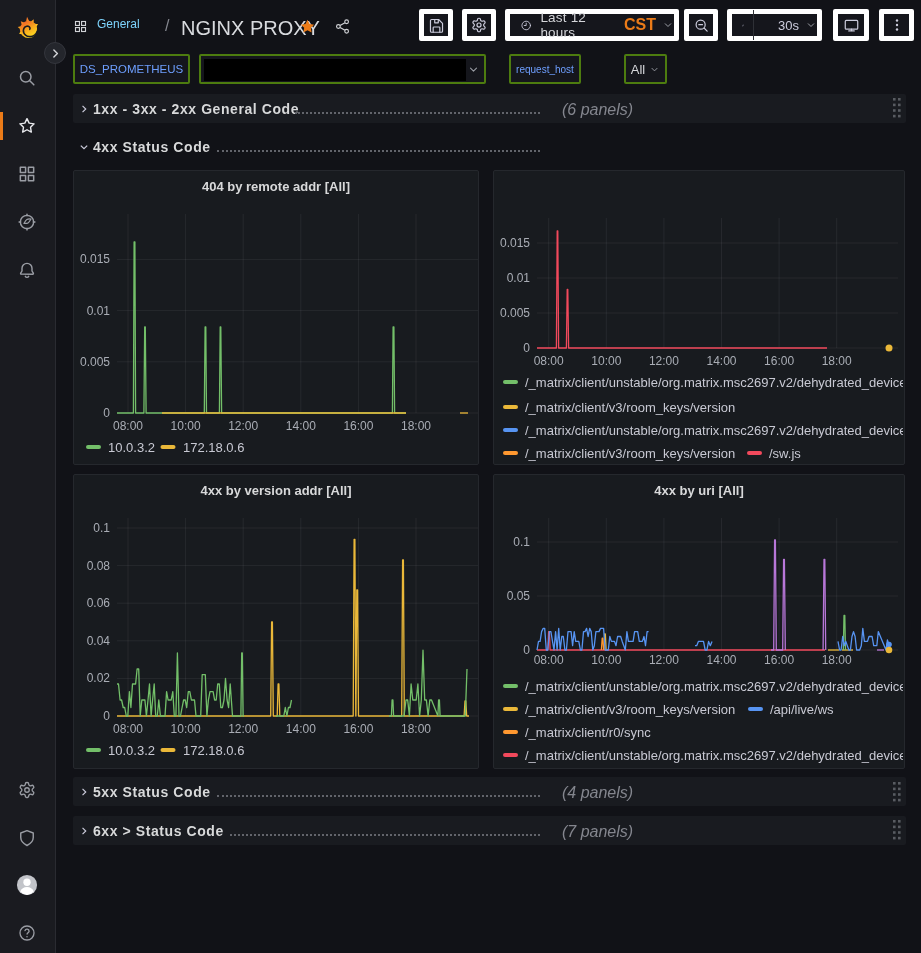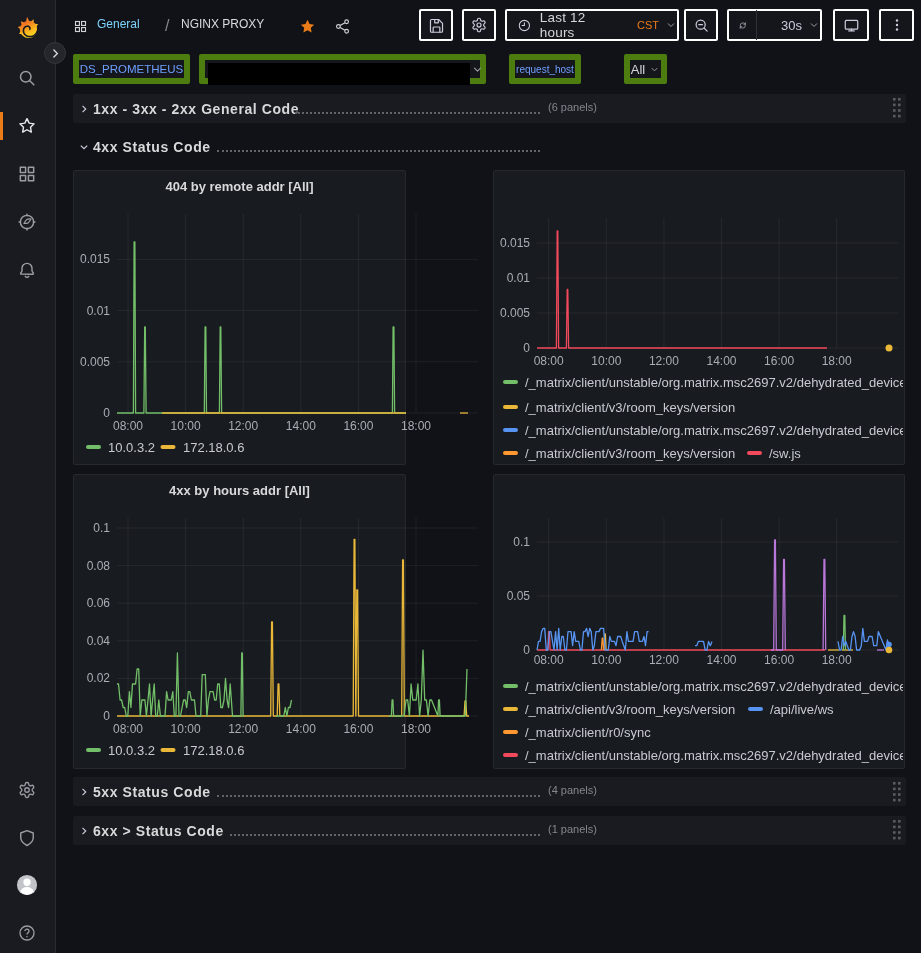--- a/index.html
+++ b/index.html
@@ -1,32 +1,32 @@
 <!DOCTYPE html>
 <html><head><meta charset="utf-8"><style>
 * { margin:0; padding:0; box-sizing:border-box; }
 body { width:921px; height:953px; background:#111217; overflow:hidden;
   font-family:"Liberation Sans",sans-serif; position:relative; }
 .abs { position:absolute; }
 svg { display:block; }
-.btn { position:absolute; height:32px; border:2px solid #ffffff; background:#15161c;
+.btn { position:absolute; height:32px; border:5px solid #ffffff; background:#15161c;
   border-radius:2px; display:flex; align-items:center; justify-content:center; color:#ccccdc; }
-.vbox { position:absolute; height:30px; border:6px solid #4d7c0f; background:#15161c;
+.vbox { position:absolute; height:30px; border:2px solid #4d7c0f; background:#15161c;
   border-radius:2px; display:flex; align-items:center; }
-.panel { position:absolute; width:333px; height:295px; background:#181b1f;
+.panel { position:absolute; width:406px; height:295px; background:#181b1f;
   border:1px solid #25282d; border-radius:2px; }
 .panel > svg { margin:-1px 0 0 -1px; }
 .ptitle { position:absolute; top:8px; left:0; right:0; text-align:center;
   font-size:13px; font-weight:bold; color:#d8d9da; }
 .rowband { position:absolute; left:73px; width:833px; height:29px; background:#191b20; border-radius:2px; }
 .rowline { position:absolute; left:73px; width:833px; height:29px; }
 .rowtitle { display:flex; align-items:center; height:29px; }
 .rowtitle .t { font-size:14px; font-weight:bold; letter-spacing:0.58px; color:#d8d9da; margin-left:3px; white-space:pre; }
 .leader { position:absolute; top:8px; height:12px; border-bottom:2px dotted #62646b; }
-.pcount { position:absolute; left:475px; top:7px; font-size:11px; color:#84868e; white-space:pre; }
+.pcount { position:absolute; left:489px; top:7px; font-size:16px; font-style:italic; color:#84868e; white-space:pre; }
 .chev { width:13px; height:13px; color:#ccccdc; margin-left:4px; flex:none; }
 </style></head><body>
 
 <div class="abs" style="left:0;top:0;width:56px;height:953px;background:#1a1b20;border-right:1px solid #2a2b31"></div>
 <div class="abs" style="left:17px;top:16px">
     <svg width="23" height="26" viewBox="0 0 24 27">
 <defs>
         <linearGradient id="glg" x1="0.2" y1="0" x2="0.75" y2="1">
           <stop offset="0" stop-color="#F1582A"></stop>
           <stop offset="0.5" stop-color="#F8A91D"></stop>
@@ -105,21 +105,21 @@
 <div class="abs" style="left:73px;top:19px;width:15px;height:15px;color:#d0d2d6">
     <svg width="15" height="15" viewBox="0 0 24 24" fill="none">
       <rect x="4" y="4" width="6.3" height="6.3" stroke="currentColor" stroke-width="1.8"></rect>
       <rect x="13.7" y="4" width="6.3" height="6.3" stroke="currentColor" stroke-width="1.8"></rect>
       <rect x="4" y="13.7" width="6.3" height="6.3" stroke="currentColor" stroke-width="1.8"></rect>
       <rect x="13.7" y="13.7" width="6.3" height="6.3" stroke="currentColor" stroke-width="1.8"></rect>
     </svg>
   </div>
 <div class="abs" style="left:97px;top:17px;font-size:12px;color:#7dd3fc">General</div>
 <div class="abs" style="left:165px;top:17px;font-size:16px;color:#85878f">/</div>
-<div class="abs" style="left:181px;top:17px;font-size:12px;color:#d9dbdf">NGINX PROXY</div>
+<div class="abs" style="left:181px;top:17px;font-size:20px;color:#d9dbdf">NGINX PROXY</div>
 <div class="abs" style="left:299px;top:18px;width:17px;height:17px">
     <svg width="17" height="17" viewBox="0 0 24 24">
       <path d="M12 2.6l2.9 5.9 6.5.9-4.7 4.5 1.1 6.4L12 17.2l-5.8 3.1 1.1-6.4-4.7-4.5 6.5-.9z" fill="#eb7b18"></path>
     </svg>
   </div>
 <div class="abs" style="left:334px;top:18px;width:17px;height:17px;color:#d0d2d6">
     <svg width="17" height="17" viewBox="0 0 24 24" fill="none">
       <circle cx="17.8" cy="5.3" r="2.6" stroke="currentColor" stroke-width="1.6"></circle>
       <circle cx="6.2" cy="12" r="2.6" stroke="currentColor" stroke-width="1.6"></circle>
       <circle cx="17.8" cy="18.7" r="2.6" stroke="currentColor" stroke-width="1.6"></circle>
@@ -140,21 +140,21 @@
       <path d="M12.22 3h-.44a1.8 1.8 0 0 0-1.8 1.8v.16a1.8 1.8 0 0 1-.9 1.56l-.39.22a1.8 1.8 0 0 1-1.8 0l-.14-.07a1.8 1.8 0 0 0-2.45.66l-.2.34a1.8 1.8 0 0 0 .65 2.45l.14.1a1.8 1.8 0 0 1 .9 1.54v.46a1.8 1.8 0 0 1-.9 1.57l-.14.08a1.8 1.8 0 0 0-.65 2.45l.2.35a1.8 1.8 0 0 0 2.45.65l.14-.07a1.8 1.8 0 0 1 1.8 0l.39.22a1.8 1.8 0 0 1 .9 1.56v.16a1.8 1.8 0 0 0 1.8 1.8h.44a1.8 1.8 0 0 0 1.8-1.8v-.16a1.8 1.8 0 0 1 .9-1.56l.39-.22a1.8 1.8 0 0 1 1.8 0l.14.07a1.8 1.8 0 0 0 2.45-.65l.2-.36a1.8 1.8 0 0 0-.65-2.45l-.14-.07a1.8 1.8 0 0 1-.9-1.57v-.45a1.8 1.8 0 0 1 .9-1.57l.14-.08a1.8 1.8 0 0 0 .65-2.45l-.2-.34a1.8 1.8 0 0 0-2.45-.66l-.14.07a1.8 1.8 0 0 1-1.8 0l-.39-.22a1.8 1.8 0 0 1-.9-1.56V4.8A1.8 1.8 0 0 0 12.22 3z" stroke="currentColor" stroke-width="1.6"></path>
       <circle cx="12" cy="12" r="2.7" stroke="currentColor" stroke-width="1.6"></circle>
     </svg>
   </div>
 <div class="btn" style="left:505px;top:9px;width:174px;justify-content:flex-start;padding-left:10px">
   <svg class="" width="15" height="15" viewBox="0 0 24 24" fill="none" stroke-linecap="round" stroke-linejoin="round">
       <circle cx="12" cy="12" r="8.3" stroke="currentColor" stroke-width="1.7"></circle>
       <path d="M12 7.4V12H8.2" stroke="currentColor" stroke-width="1.7"></path>
     </svg>
   <span style="font-size:13.5px;color:#d5d6da;margin-left:8px;letter-spacing:0.2px">Last 12 hours</span>
-  <span style="font-size:11px;color:#eb7b18;font-weight:normal;margin-left:14px">CST</span>
+  <span style="font-size:16px;color:#eb7b18;font-weight:bold;margin-left:14px">CST</span>
   <span style="color:#9b9ea5;margin-left:6px">
       <svg class="" width="12" height="12" viewBox="0 0 24 24" fill="none" stroke-linecap="round" stroke-linejoin="round">
         <polyline points="6.5 9.5 12 15 17.5 9.5" stroke="currentColor" stroke-width="2"></polyline>
       </svg>
     </span>
 </div>
 <div class="btn" style="left:684px;top:9px;width:34px">
     <svg class="" width="17" height="17" viewBox="0 0 24 24" fill="none" stroke-linecap="round" stroke-linejoin="round">
       <circle cx="10.8" cy="10.8" r="6.4" stroke="currentColor" stroke-width="1.7"></circle>
       <line x1="15.6" y1="15.6" x2="20" y2="20" stroke="currentColor" stroke-width="1.7"></line>
@@ -328,21 +328,21 @@
       <text x="32" y="241.5" font-size="13" fill="#c8c9d3">/_matrix/client/v3/room_keys/version</text>
       <rect x="10" y="258" width="15" height="4" rx="2" fill="#5794F2"></rect>
       <text x="32" y="264.5" font-size="13" fill="#c8c9d3">/_matrix/client/unstable/org.matrix.msc2697.v2/dehydrated_device</text>
       <rect x="10" y="281" width="15" height="4" rx="2" fill="#FF9830"></rect>
       <text x="32" y="287.5" font-size="13" fill="#c8c9d3">/_matrix/client/v3/room_keys/version</text>
       <rect x="254" y="281" width="15" height="4" rx="2" fill="#F2495C"></rect>
       <text x="276" y="287.5" font-size="13" fill="#c8c9d3">/sw.js</text>
     </svg>
 </div>
 <div class="panel" style="left:73px;top:474px">
-  <div class="ptitle">4xx by hours addr [All]</div>
+  <div class="ptitle">4xx by version addr [All]</div>
   <svg width="409" height="293" viewBox="0 0 409 293" font-family="Liberation Sans">
       <g stroke="rgba(204,204,220,0.08)">
         <line x1="55.0" y1="44" x2="55.0" y2="242.0"></line>
         <line x1="112.6" y1="44" x2="112.6" y2="242.0"></line>
         <line x1="170.2" y1="44" x2="170.2" y2="242.0"></line>
         <line x1="227.8" y1="44" x2="227.8" y2="242.0"></line>
         <line x1="285.4" y1="44" x2="285.4" y2="242.0"></line>
         <line x1="343.0" y1="44" x2="343.0" y2="242.0"></line>
       </g>
       <g stroke="rgba(204,204,220,0.08)">
@@ -373,20 +373,21 @@
       <polyline fill="none" stroke="#73BF69" stroke-width="1.3" stroke-linejoin="round" points="203.0,242.0 204.6,242.0 206.1,242.0 207.7,242.0 209.2,242.0 210.8,242.0 212.3,233.5 213.9,242.0 215.4,233.5 217.0,233.5 218.5,226.0"></polyline>
       <polyline fill="none" stroke="#73BF69" stroke-width="1.3" stroke-linejoin="round" points="44.0,210.0 45.5,210.0 47.1,226.0 48.6,226.0 50.2,233.5 51.7,233.5 53.3,242.0 54.8,242.0 56.4,217.6 57.9,233.5 59.5,210.0 61.0,210.0 62.6,210.0 64.1,195.0 65.7,195.0 67.2,242.0 68.8,226.0 70.3,226.0 71.9,226.0 73.4,242.0 75.0,226.0 76.5,210.0 78.1,242.0 79.6,226.0 81.2,210.0 82.7,242.0 84.3,242.0 85.8,226.0 87.4,242.0 88.9,242.0 90.5,242.0 92.0,242.0 93.6,217.6 95.1,226.0 96.7,226.0 98.2,226.0 99.8,217.6 101.3,242.0 102.9,242.0 104.4,179.0 106.0,242.0 107.5,242.0 109.1,233.5 110.6,226.0 112.2,226.0 113.7,233.5 115.3,217.6 116.8,217.6 118.4,226.0 119.9,226.0 121.5,226.0 123.0,242.0 124.6,242.0 126.1,242.0 127.7,242.0 129.2,200.6 130.8,200.6 132.3,200.6 133.9,242.0 135.4,226.0 137.0,217.6 138.5,217.6 140.1,217.6 141.6,226.0 143.2,226.0 144.7,210.0 146.3,210.0 147.8,233.5 149.4,233.5 151.0,226.0 152.5,204.4 154.1,226.0 155.6,233.5 157.2,210.0 159.5,242.0 167.9,242.0 168.7,179.0 169.3,179.0 170.1,242.0 171.0,242.0"></polyline>
       <polyline fill="none" stroke="#73BF69" stroke-width="1.3" stroke-linejoin="round" points="316.0,242.0 318.4,242.0 319.1,226.0 319.9,226.0 320.6,242.0 331.0,242.0 333.0,226.0 334.7,226.0 336.4,242.0 338.1,210.0 339.8,226.0 341.5,226.0 343.2,226.0 344.9,210.0 346.6,242.0 348.3,226.0 350.0,176.2 351.7,226.0 353.4,226.0 355.1,242.0 356.8,226.0 358.5,226.0 364.9,242.0 365.6,226.0 366.4,226.0 367.1,242.0 370.0,242.0 392.3,242.0 394.0,195.0"></polyline>
       <rect x="13" y="274" width="15" height="4" rx="2" fill="#73BF69"></rect>
       <text x="35" y="280.5" font-size="13" fill="#c8c9d3">10.0.3.2</text>
       <rect x="87.5" y="274" width="15" height="4" rx="2" fill="#EAB839"></rect>
       <text x="110" y="280.5" font-size="13" fill="#c8c9d3">172.18.0.6</text>
     </svg>
 </div>
 <div class="panel" style="left:493px;top:474px;width:412px">
+  <div class="ptitle">4xx by uri [All]</div>
   <svg width="410" height="293" viewBox="0 0 410 293" font-family="Liberation Sans">
       <g stroke="rgba(204,204,220,0.08)">
         <line x1="55.7" y1="44" x2="55.7" y2="176.0"></line>
         <line x1="113.3" y1="44" x2="113.3" y2="176.0"></line>
         <line x1="170.9" y1="44" x2="170.9" y2="176.0"></line>
         <line x1="228.5" y1="44" x2="228.5" y2="176.0"></line>
         <line x1="286.1" y1="44" x2="286.1" y2="176.0"></line>
         <line x1="343.7" y1="44" x2="343.7" y2="176.0"></line>
       </g>
       <g stroke="rgba(204,204,220,0.08)">
@@ -461,21 +462,21 @@
 <div class="rowband" style="top:816px"></div>
 <div class="rowline" style="top:816px">
   <div class="rowtitle">
     <span class="chev">
         <svg width="14" height="14" viewBox="0 0 24 24" fill="none">
           <polyline points="9.5 6.5 15 12 9.5 17.5" stroke="currentColor" stroke-width="2"></polyline>
         </svg>
       </span>
     <span class="t">6xx &gt; Status Code</span>
     <span class="leader" style="left:157px;width:310px"></span>
-    <span class="pcount">(1 panels)</span>
+    <span class="pcount">(7 panels)</span>
   </div>
 </div>
 <svg class="abs" style="left:893px;top:820px" width="12" height="22" viewBox="0 0 12 22">
     <rect x="0" y="0.0" width="2.6" height="2.6" fill="#585b61"></rect>
     <rect x="5" y="0.0" width="2.6" height="2.6" fill="#585b61"></rect>
     <rect x="0" y="5.6" width="2.6" height="2.6" fill="#585b61"></rect>
     <rect x="5" y="5.6" width="2.6" height="2.6" fill="#585b61"></rect>
     <rect x="0" y="11.2" width="2.6" height="2.6" fill="#585b61"></rect>
     <rect x="5" y="11.2" width="2.6" height="2.6" fill="#585b61"></rect>
     <rect x="0" y="16.799999999999997" width="2.6" height="2.6" fill="#585b61"></rect>

